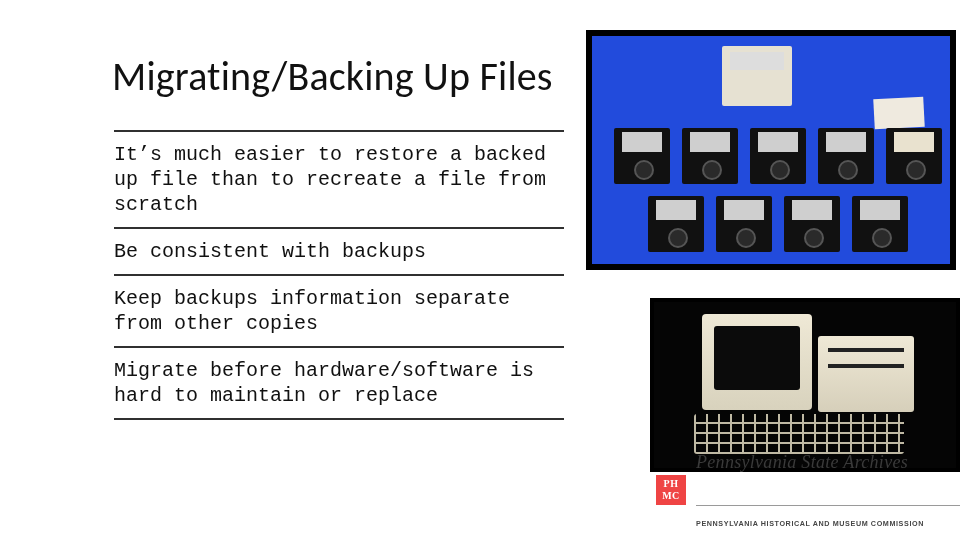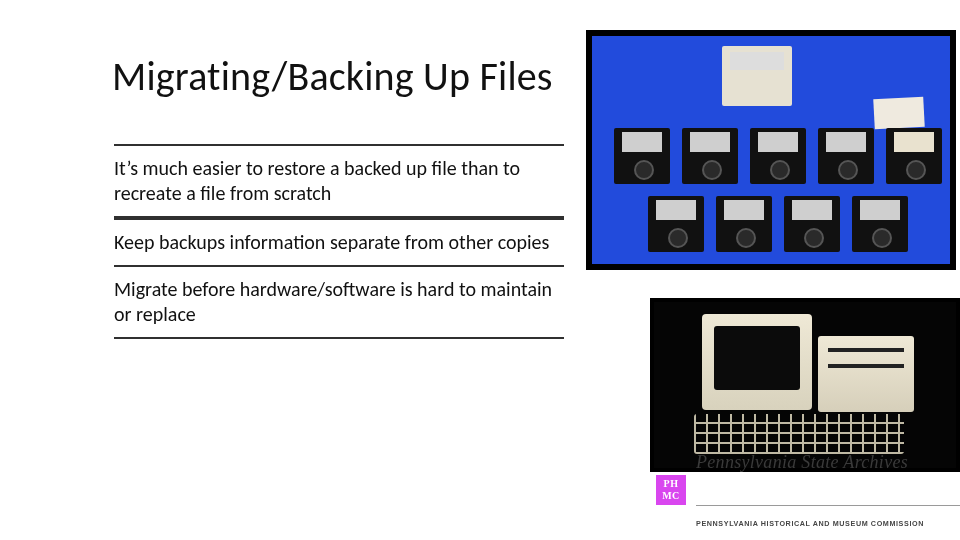--- a/index.html
+++ b/index.html
@@ -1,21 +1,21 @@
 <!DOCTYPE html>
 <html><head>
 <meta charset="utf-8">
 <style>
   * { box-sizing: border-box; margin: 0; padding: 0; }
   html, body { width: 960px; height: 540px; background: #fff; font-family: Calibri, "Segoe UI", Arial, sans-serif; color: #111; overflow: hidden; }
   .slide { position: relative; width: 960px; height: 540px; margin-left: 46px; }
 
   .title { position: absolute; left: 66px; top: 52px; font-size: 40px; font-weight: 400; letter-spacing: 0.2px; }
 
-  .bullets { position: absolute; left: 68px; top: 144px; width: 450px; }
+  .bullets { position: absolute; left: 68px; top: 130px; width: 450px; font-family: Liberation Mono, monospace; }
   .rule { height: 2px; background: #303030; width: 100%; }
   .item { font-size: 20px; line-height: 1.25; padding: 10px 0 10px 0; }
 
   .img-frame { position: absolute; background: #000; }
   .img1 { left: 540px; top: 30px; width: 370px; height: 240px; }
   .img1-inner { position: absolute; inset: 6px; background: #224bdc; overflow: hidden; }
   .diskbox { position: absolute; left: 130px; top: 10px; width: 70px; height: 60px; background: #e6e1d2; border-radius: 2px; }
   .diskbox::after { content:""; position:absolute; left:8px; top:6px; width:54px; height:18px; background:#ddd; }
   .card { position:absolute; right: 26px; top: 62px; width: 50px; height: 30px; background:#efeadf; transform: rotate(-3deg); }
   .floppy { position:absolute; width:56px; height:56px; background:#111; border-radius:2px; }
@@ -40,37 +40,38 @@
   .drive { position:absolute; left: 164px; top: 34px; width: 96px; height: 76px;
            background: linear-gradient(#efe9d6,#d6cfba); border-radius:3px; }
   .drive::after { content:""; position:absolute; left:10px; top:12px; width:76px; height:4px; background:#222; box-shadow: 0 16px 0 #222; }
   .kbd { position:absolute; left: 40px; top: 112px; width: 210px; height: 40px;
          background: linear-gradient(#efe9d6,#d6cfba); border-radius:3px;
          background-image: repeating-linear-gradient(90deg,#bfb9a4 0 2px, transparent 2px 12px),
                            repeating-linear-gradient(0deg,#bfb9a4 0 2px, transparent 2px 10px);
          background-size: 100% 100%; }
 
   .footer { position:absolute; right: 24px; bottom: 12px; display:flex; align-items:center; gap:10px; }
-  .phmc { width:30px; height:30px; background:#d946ef; color:#fff; font: 700 10px/12px Georgia, serif;
+  .phmc { width:30px; height:30px; background:#ef4444; color:#fff; font: 700 10px/12px Georgia, serif;
           display:flex; align-items:center; justify-content:center; text-align:center; letter-spacing:0.5px; }
   .archives { display:flex; flex-direction:column; align-items:flex-start;gap:32px; }
   .arch-top { font: italic 400 18px/1 Georgia, "Times New Roman", serif; color:#3a3a3a; letter-spacing:0.3px; }
   .arch-sub { font: 700 7.2px/1.3 Arial, sans-serif; color:#464646; letter-spacing:0.6px; border-top:1px solid #9a9a9a; padding-top:13px; margin-top:2px; width: 286px; }
 </style>
 </head>
 <body>
 
 <div class="slide">
 
   <h1 class="title">Migrating/Backing Up Files</h1>
 
   <div class="bullets">
     <div class="rule"></div>
     <div class="item">It’s much easier to restore a backed up file than to recreate a file from scratch</div>
     <div class="rule"></div>
+    <div class="item">Be consistent with backups</div>
     <div class="rule"></div>
     <div class="item">Keep backups information separate from other copies</div>
     <div class="rule"></div>
     <div class="item">Migrate before hardware/software is hard to maintain or replace</div>
     <div class="rule"></div>
   </div>
 
   <div class="img-frame img1" title="Assorted 3.5-inch floppy disks and a disk storage box on a blue background">
     <div class="img1-inner">
       <div class="diskbox"></div>

